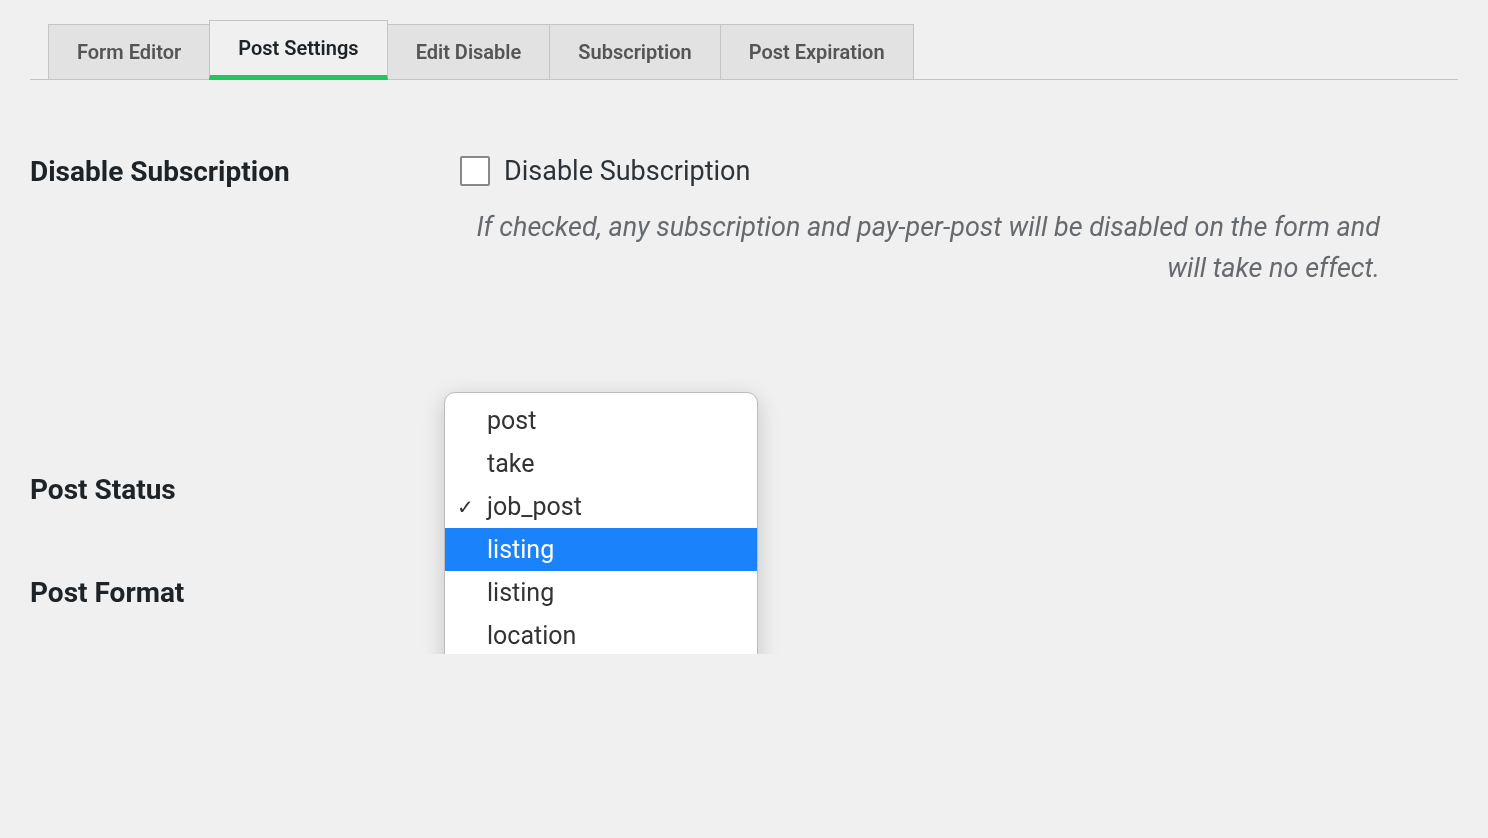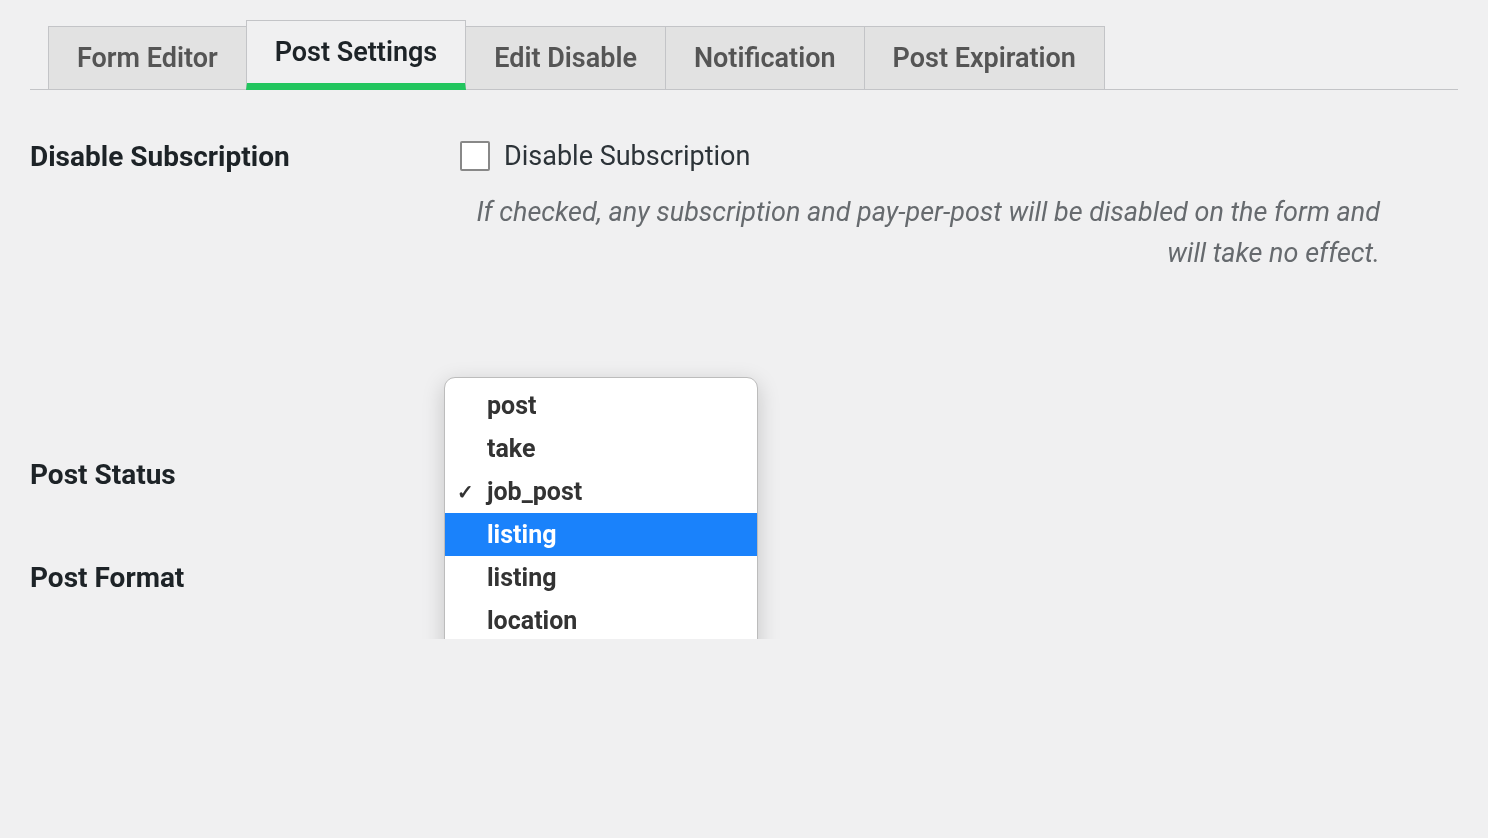--- a/index.html
+++ b/index.html
@@ -12,42 +12,43 @@
     }
 
     .tabs {
       display: flex;
       align-items: flex-end;
       margin: 20px 30px 0 30px;
       border-bottom: 1px solid #c3c4c7;
     }
     .tab {
       padding: 15px 28px;
-      font-size: 27px;
+      font-size: 20px;
       font-weight: 600;
       color: #555;
       background: #e2e2e2;
       border: 1px solid #c3c4c7;
       border-bottom: none;
       margin-right: 0;
       margin-left: -1px;
       cursor: pointer;
       position: relative;
     }
     .tab:first-child { margin-left: 18px; }
     .tab.active {
       background: #f0f0f1;
       color: #1d2327;
       z-index: 2;
-      border-bottom: 7px solid #22c55e;
+      border-bottom: 5px solid #22c55e;
       margin-bottom: -1px;
     }
 
     .form-area {
       padding: 50px 30px 30px 30px;
+      margin-top: 25px;
     }
 
     .form-row {
       display: flex;
       align-items: flex-start;
       margin-bottom: 15px;
     }
     .form-label {
       width: 430px;
       flex-shrink: 0;
@@ -107,21 +108,20 @@
       padding: 6px 0;
       z-index: 10;
     }
     .dropdown-item {
       position: relative;
       font-size: 25px;
       color: #333;
       padding: 4px 10px 4px 42px;
       cursor: pointer;
       line-height: 1.4;
-      font-weight: bold;
     }
     .dropdown-item.highlight {
       background: #1a82fb;
       color: #fff;
     }
     .dropdown-item .check {
       position: absolute;
       left: 12px;
       top: 50%;
       transform: translateY(-50%);
@@ -129,21 +129,21 @@
       color: #333;
     }
   </style>
 </head>
 <body>
 
 <div class="tabs">
   <div class="tab">Form Editor</div>
   <div class="tab active">Post Settings</div>
   <div class="tab">Edit Disable</div>
-  <div class="tab">Notification</div>
+  <div class="tab">Subscription</div>
   <div class="tab">Post Expiration</div>
 </div>
 
 <div class="form-area" style="position:relative;">
 
   <div class="form-row">
     <div class="form-label">Disable Subscription</div>
     <div class="form-control">
       <div class="checkbox-wrap">
         <div class="checkbox"></div>

